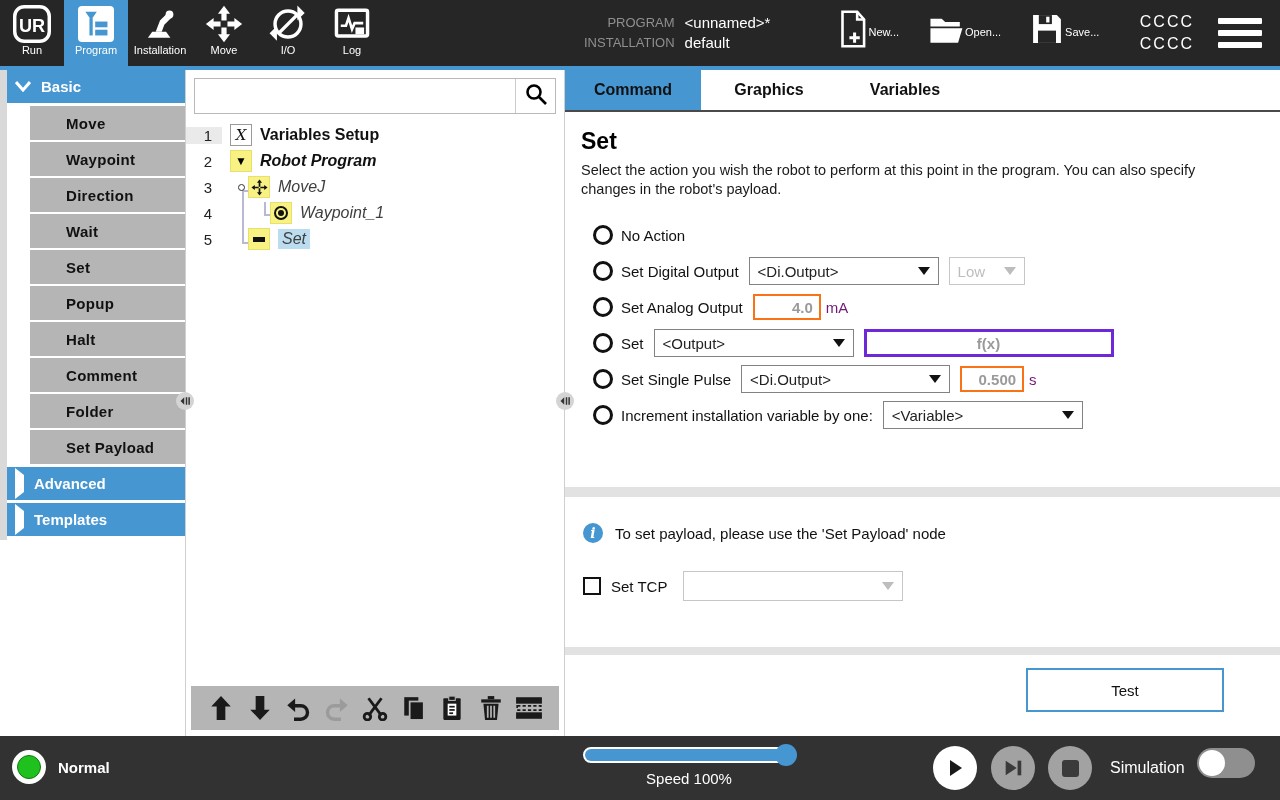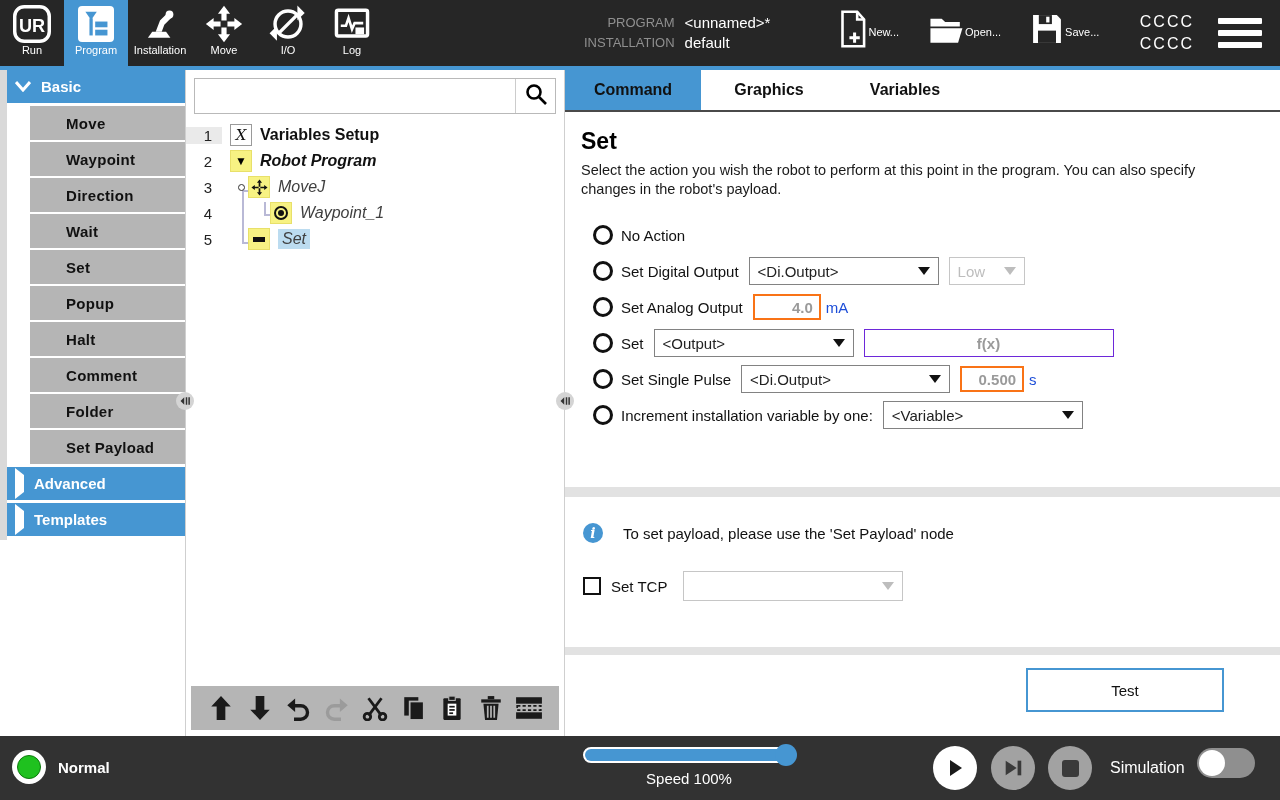--- a/index.html
+++ b/index.html
@@ -78,25 +78,25 @@
   .opt-row { height:36px; display:flex; align-items:center; margin-left:12px; }
   .radio { width:20px; height:20px; border:3px solid #111; border-radius:50%; background:#fff; flex:none; cursor:pointer; }
   .opt-label { font-size:15px; color:#111; margin-left:8px; white-space:nowrap; }
   .dd { height:28px; background:#fff; border:1px solid #828282; display:flex; align-items:center; justify-content:space-between; padding:0 8px; margin-left:10px; cursor:pointer; }
   .dd-val { font-size:15px; color:#222; }
   .arr { width:0; height:0; border-left:6px solid transparent; border-right:6px solid transparent; border-top:8px solid #111; margin-left:10px; }
   .dd.disabled { border-color:#c6c6c6; cursor:default; }
   .dd.disabled .dd-val { color:#bdbdbd; }
   .dd.disabled .arr { border-top-color:#bdbdbd; }
   .numbox { height:26px; border:2px solid #f97316; background:#fff; display:flex; align-items:center; justify-content:flex-end; padding:0 6px; margin-left:10px; font-size:15px; font-weight:bold; color:#9a9a9a; }
-  .fxbox { height:28px; border:1px solid #6d28d9; background:#fff; display:flex; align-items:center; justify-content:center; margin-left:10px; font-size:15px; font-weight:bold; color:#9a9a9a; }
-  .unit { font-size:15px; color:#1d4ed8; margin-left:5px; }
+  .fxbox { height:28px; border:3px solid #6d28d9; background:#fff; display:flex; align-items:center; justify-content:center; margin-left:10px; font-size:15px; font-weight:bold; color:#9a9a9a; }
+  .unit { font-size:15px; color:#701a75; margin-left:5px; }
   .info-row { display:flex; align-items:center; padding:26px 16px 0 18px; }
   .info-icon { width:20px; height:20px; border-radius:50%; background:#4696d2; color:#fff; font-weight:bold; font-size:14px; display:flex; align-items:center; justify-content:center; flex:none; font-family:"DejaVu Serif",serif; font-style:italic; }
-  .info-text { font-size:15px; color:#111; margin-left:20px; }
+  .info-text { font-size:15px; color:#111; margin-left:12px; }
   .tcp-row { display:flex; align-items:center; margin:28px 0 0 18px; }
   .checkbox { width:18px; height:18px; border:2px solid #111; background:#fff; cursor:pointer; flex:none; }
   .tcp-label { font-size:15px; color:#111; margin-left:10px; }
   .test-btn { position:absolute; right:56px; top:13px; width:198px; height:44px; background:#fff; border:2px solid #4696d2; color:#111; font-size:15px; display:flex; align-items:center; justify-content:center; cursor:pointer; }
 
   
   .handle { position:absolute; top:392px; width:18px; height:18px; border-radius:50%; background:#d4d4d4; display:flex; align-items:center; justify-content:center; z-index:6; cursor:col-resize; }
   .h-left { left:176px; } .h-right { left:556px; }
 
   

